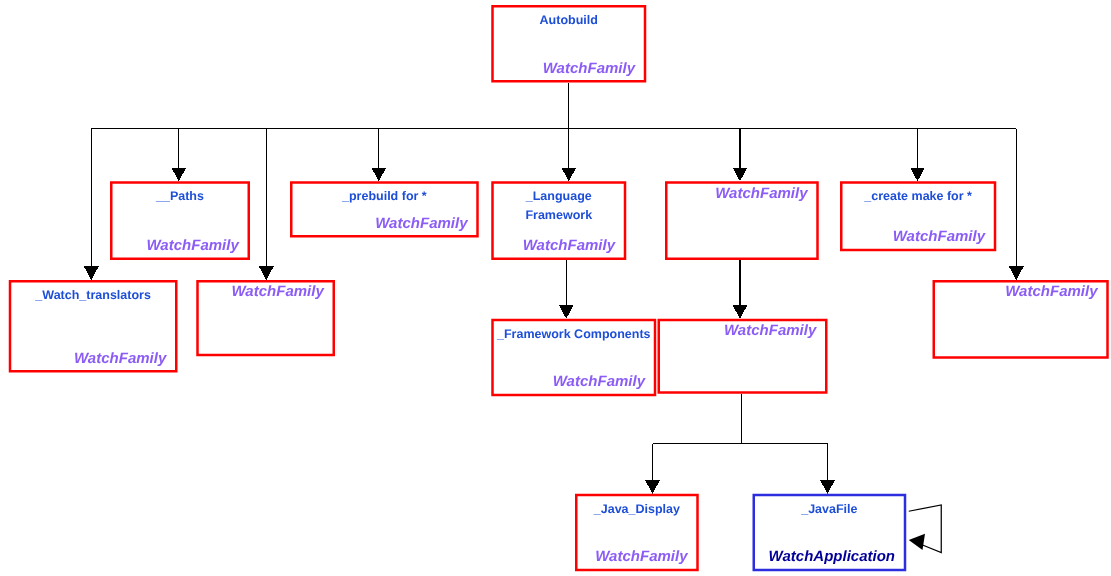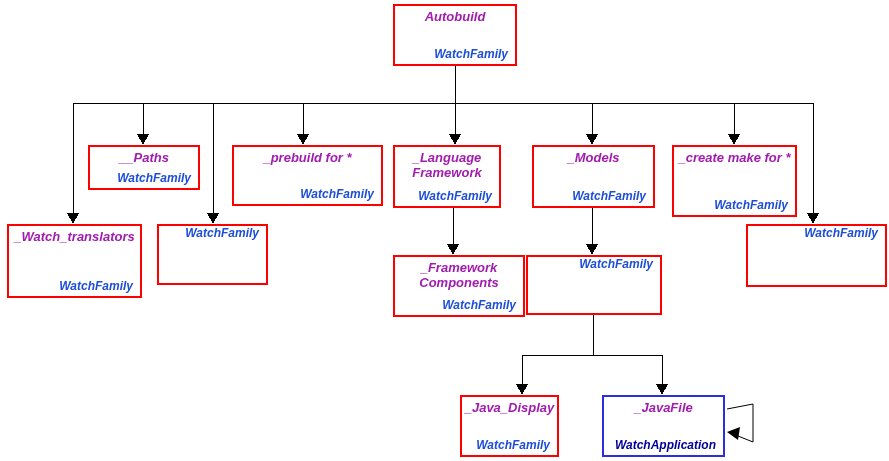--- a/index.html
+++ b/index.html
@@ -21,31 +21,30 @@
     background: #ffffff;
     border: 2px solid #ff0000;
     box-sizing: border-box;
     display: flex;
     flex-direction: column;
     justify-content: space-between;
     cursor: default;
   }
   .node.highlight { border-color: #2d2de0; }
   .node-title {
-    color: #a21caf;
+    color: #1d4ed8;
     font-weight: bold;
-    font-size: 13px;
+    font-size: 10px;
     line-height: 15px;
     text-align: center;
     padding: 3px 2px 0 2px;
     white-space: normal;
-    font-style: italic;
   }
   .node-stereo {
-    color: #1d4ed8;
+    color: #8b5cf6;
     font-weight: bold;
     font-style: italic;
     font-size: 12px;
     text-align: right;
     padding: 0 7px 3px 0;
   }
   .node.highlight .node-stereo { color: #000099; }
 </style>
 </head>
 <body>
@@ -89,41 +88,40 @@
 
     <polyline points="727,409 753,404 753,442 738,436" fill="none" shape-rendering="auto"></polyline>
     <polygon points="727,432 740,427 738,440" stroke="none" shape-rendering="auto"></polygon>
   </svg>
 
   <div class="node" style="left:393px;top:4px;width:124px;height:62px">
     <div class="node-title">Autobuild</div>
     <div class="node-stereo">WatchFamily</div>
   </div>
 
-  <div class="node" style="left:88px;top:145px;width:112px;height:45px">
+  <div class="node" style="left:88px;top:145px;width:112px;height:63px">
     <div class="node-title">__Paths</div>
     <div class="node-stereo">WatchFamily</div>
   </div>
 
-  <div class="node" style="left:232px;top:145px;width:151px;height:61px">
+  <div class="node" style="left:232px;top:145px;width:151px;height:45px">
     <div class="node-title">_prebuild for *</div>
     <div class="node-stereo">WatchFamily</div>
   </div>
 
   <div class="node" style="left:393px;top:145px;width:108px;height:63px">
     <div class="node-title">_Language Framework</div>
     <div class="node-stereo">WatchFamily</div>
   </div>
 
   <div class="node" style="left:532px;top:145px;width:123px;height:63px">
-    <div class="node-title">_Models</div>
     <div class="node-stereo">WatchFamily</div>
   </div>
 
-  <div class="node" style="left:672px;top:145px;width:125px;height:72px">
+  <div class="node" style="left:672px;top:145px;width:125px;height:56px">
     <div class="node-title">_create make for *</div>
     <div class="node-stereo">WatchFamily</div>
   </div>
 
   <div class="node" style="left:7px;top:224px;width:135px;height:74px">
     <div class="node-title">_Watch_translators</div>
     <div class="node-stereo">WatchFamily</div>
   </div>
 
   <div class="node" style="left:157px;top:224px;width:111px;height:61px">

